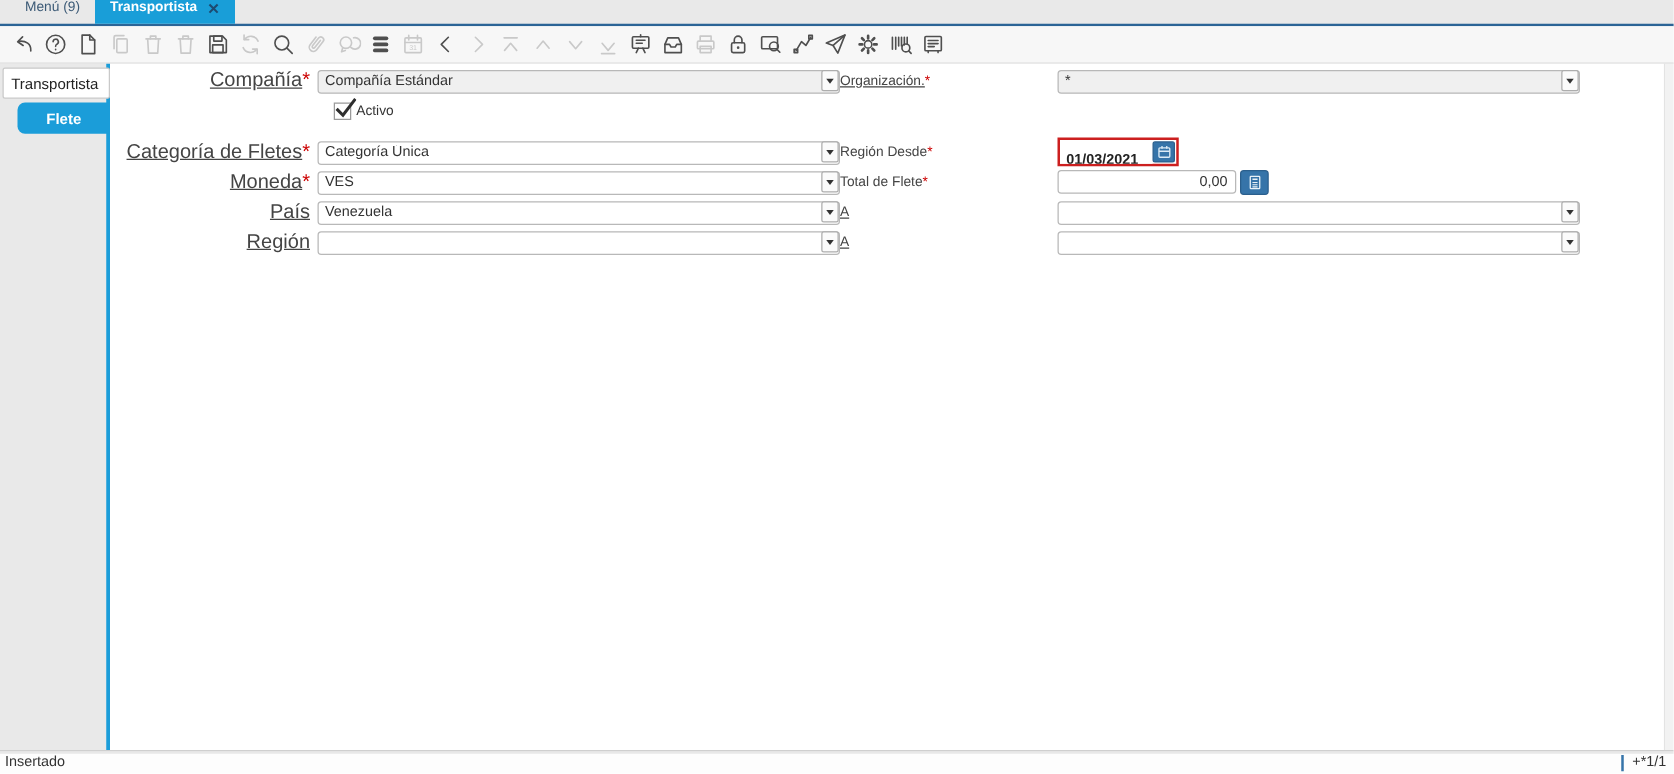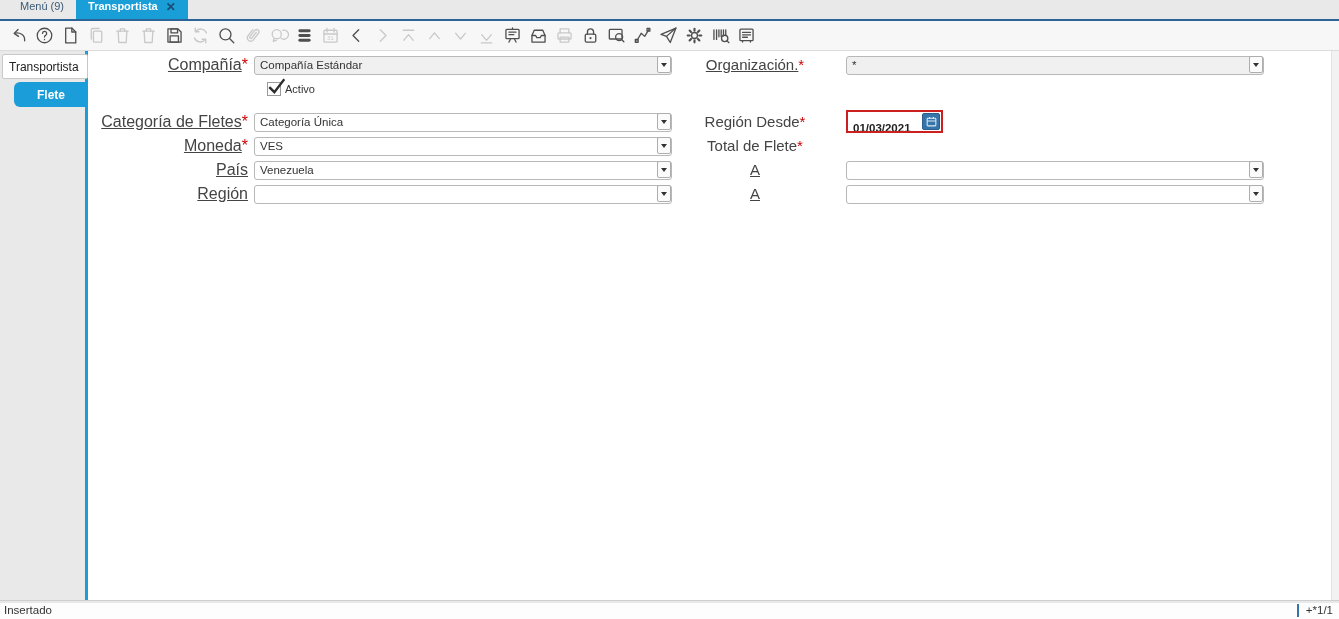--- a/index.html
+++ b/index.html
@@ -32,21 +32,21 @@
     margin:0 0 3px 2px; color:#222; padding-left:6px; width:86px; }
   .stab.blue { background:#1b9dd9; color:#fff; font-weight:bold; width:74px;
     margin-left:14px; border-radius:6px 0 0 6px; justify-content:center;text-align:center; }
   .content { flex:1; background:#fff; padding-top:4px; position:relative; }
   .scroll-strip { width:8px; background:#f2f2f2; border-left:1px solid #e3e3e3; }
 
   
   .frow { display:flex; align-items:center; height:19px; margin-bottom:5px; }
   .frow.spacer { height:9px; margin:0; }
   .lblL { width:166px; text-align:right; padding-right:6px; font-size:16px; color:#444; }
-  .lblR { width:174px; text-align:center; padding-right:8px; font-size:15px; color:#444; }
+  .lblR { width:174px; text-align:left; padding-right:8px; font-size:11px; color:#444; }
   .lbl-link { text-decoration:underline; }
   .req { color:#cc0000; }
   .fldL { width:418px; display:flex; align-items:center; }
   .fldR { width:418px; display:flex; align-items:center; }
 
   .combo { position:relative; width:100%; height:19px; }
   .combo input { width:100%; height:19px; border:1px solid #b8b8b8; border-radius:3px;
     font-family:"Liberation Sans",sans-serif; font-size:11.5px; color:#333;
     padding:0 18px 0 5px; outline:none; background:#fff; }
   .combo.ro input { background:#f0f0f0; }
@@ -371,20 +371,30 @@
         <div class="lblL"><span class="lbl-link">Moneda</span><span class="req">*</span></div>
         <div class="fldL">
           <div class="combo">
             <input value="VES" style="">
             <span class="dd">
                 <span class="dd-arrow"></span>
               </span>
           </div>
         </div>
         <div class="lblR"><span>Total de Flete</span><span class="req">*</span></div>
+        <div class="fldR">
+          <input class="amt" value="0,00" style="">
+          <span class="calcbtn">
+            <svg viewBox="0 0 24 24" fill="none" stroke="currentColor" stroke-width="1.8">
+                <rect x="5.5" y="3.5" width="13" height="17" rx="1"></rect>
+                <path d="M8.5 7.5h7"></path>
+                <path d="M8.5 12h7M8.5 15h7M8.5 18h7" stroke-width="1.4"></path>
+              </svg>
+          </span>
+        </div>
       </div>
 
       <div class="frow">
         <div class="lblL"><span class="lbl-link">País</span></div>
         <div class="fldL">
           <div class="combo">
             <input value="Venezuela" style="">
             <span class="dd">
                 <span class="dd-arrow"></span>
               </span>

